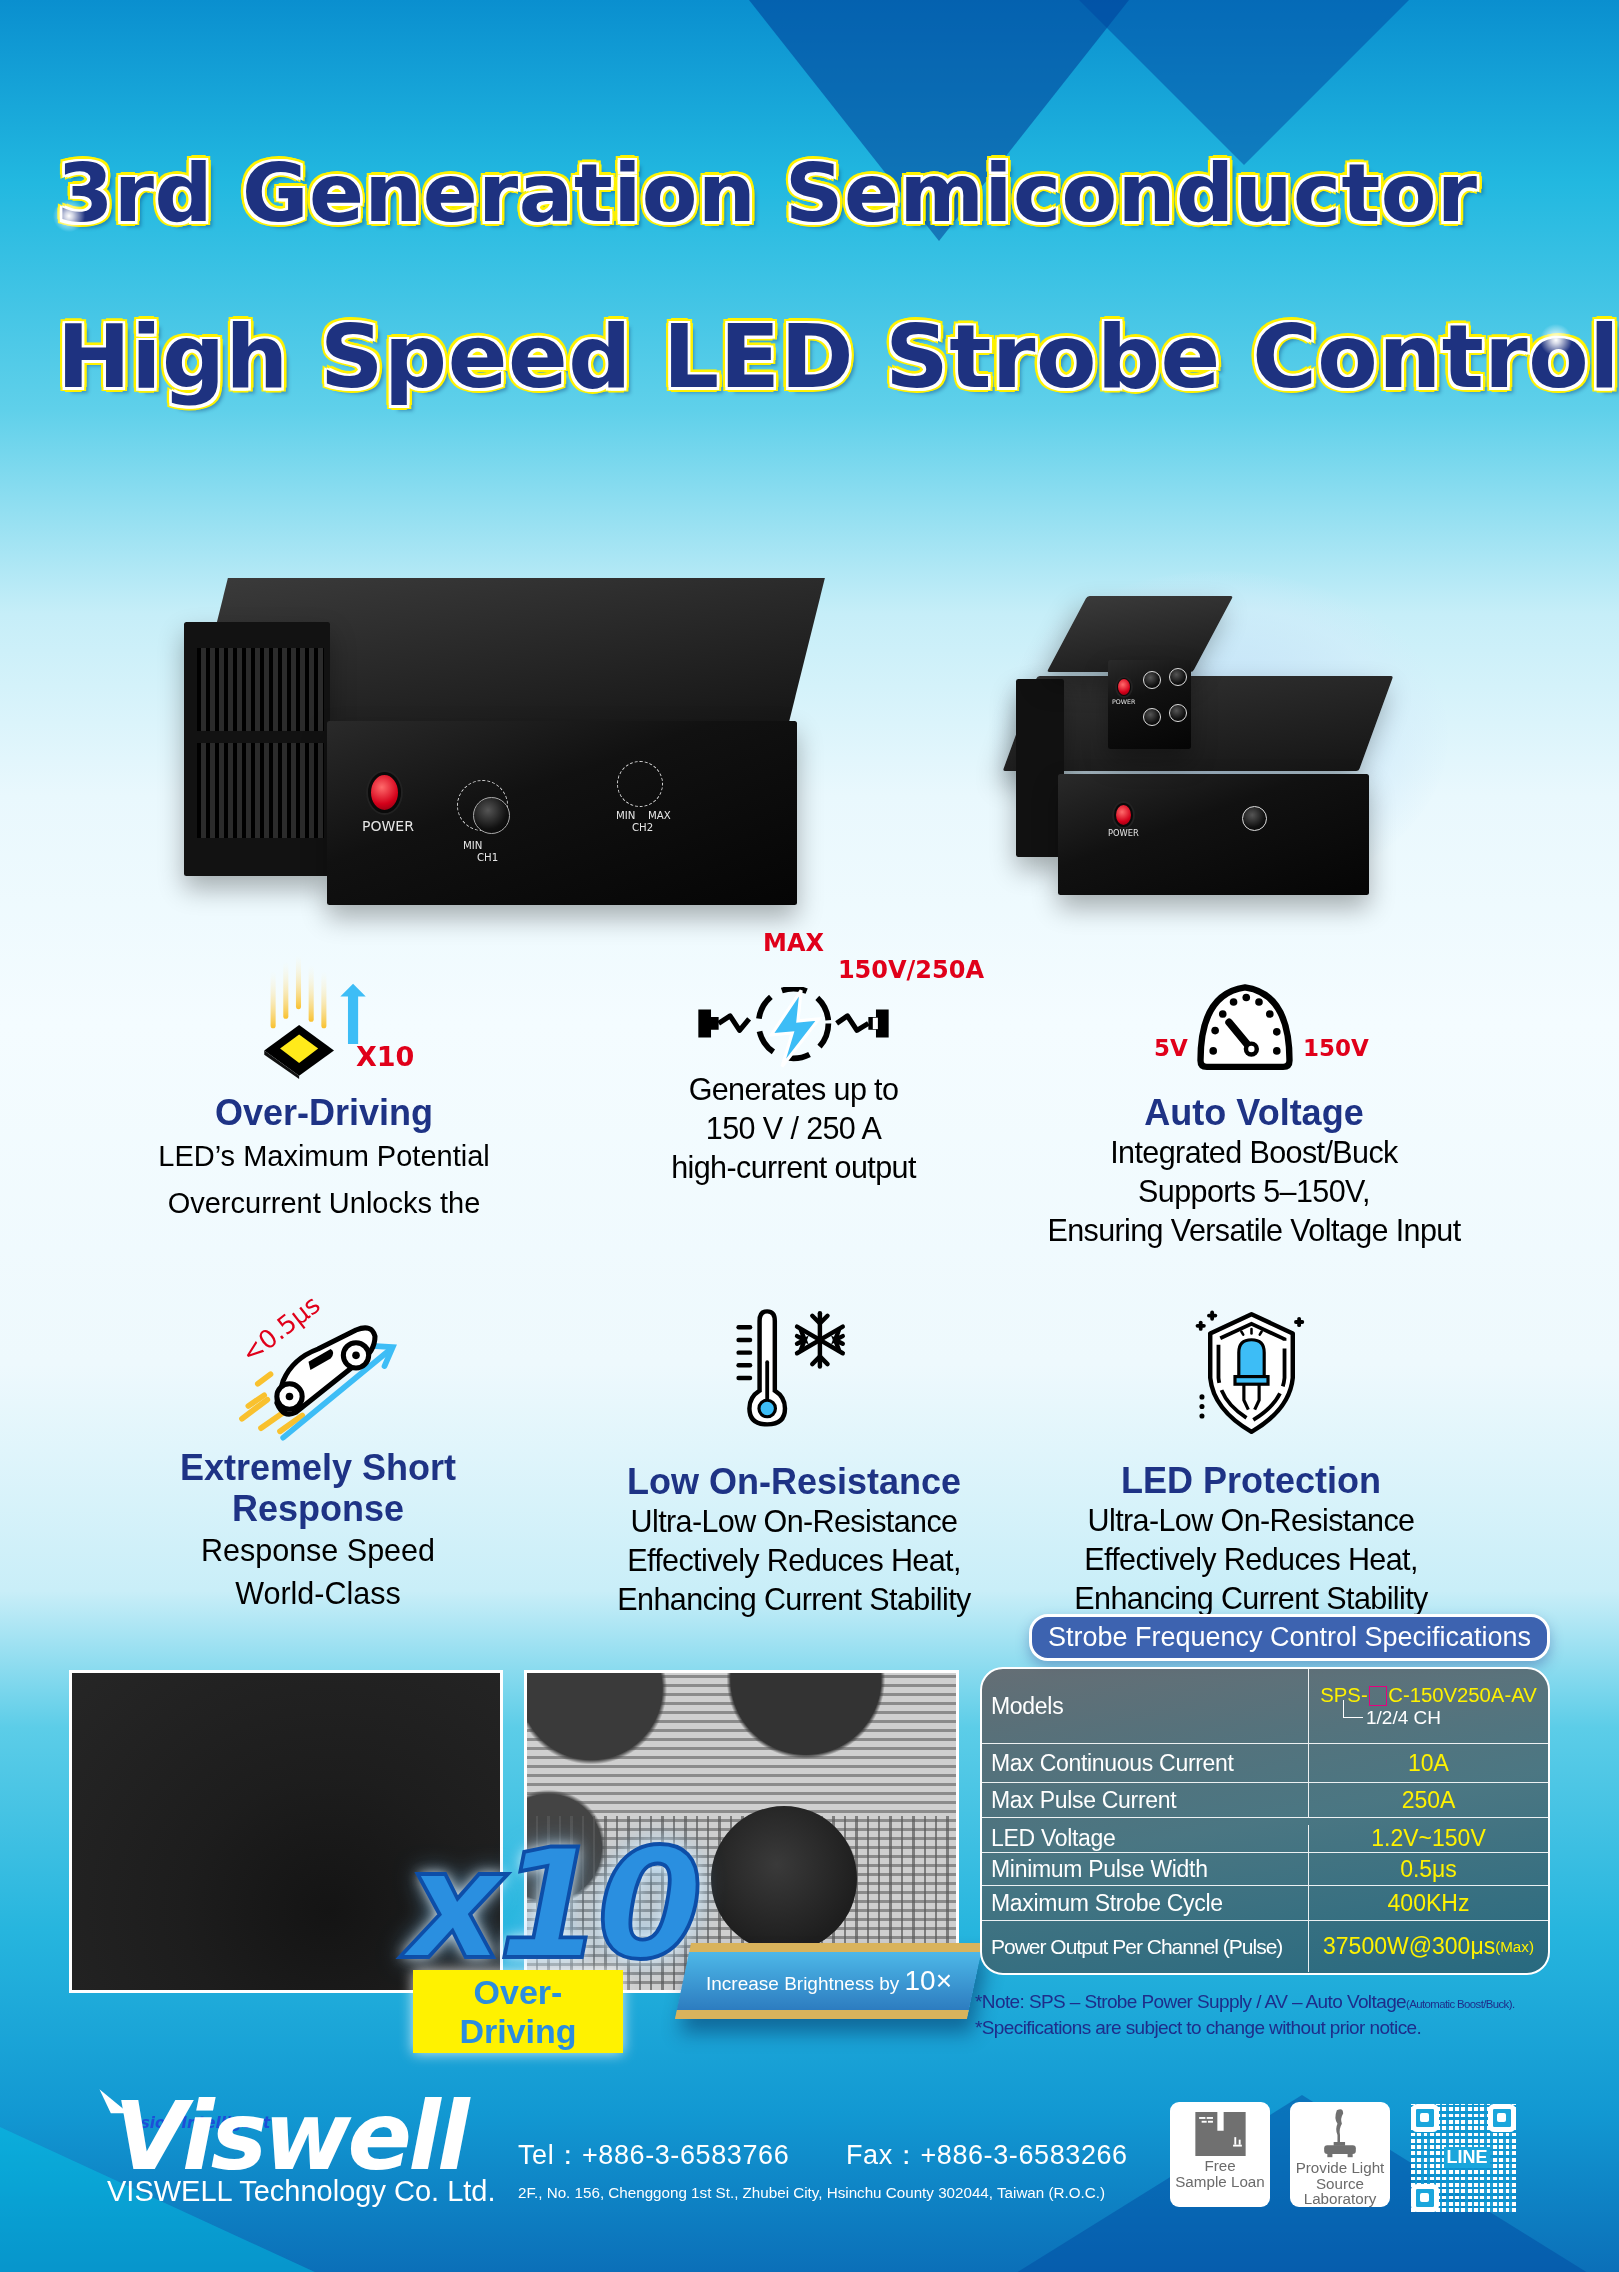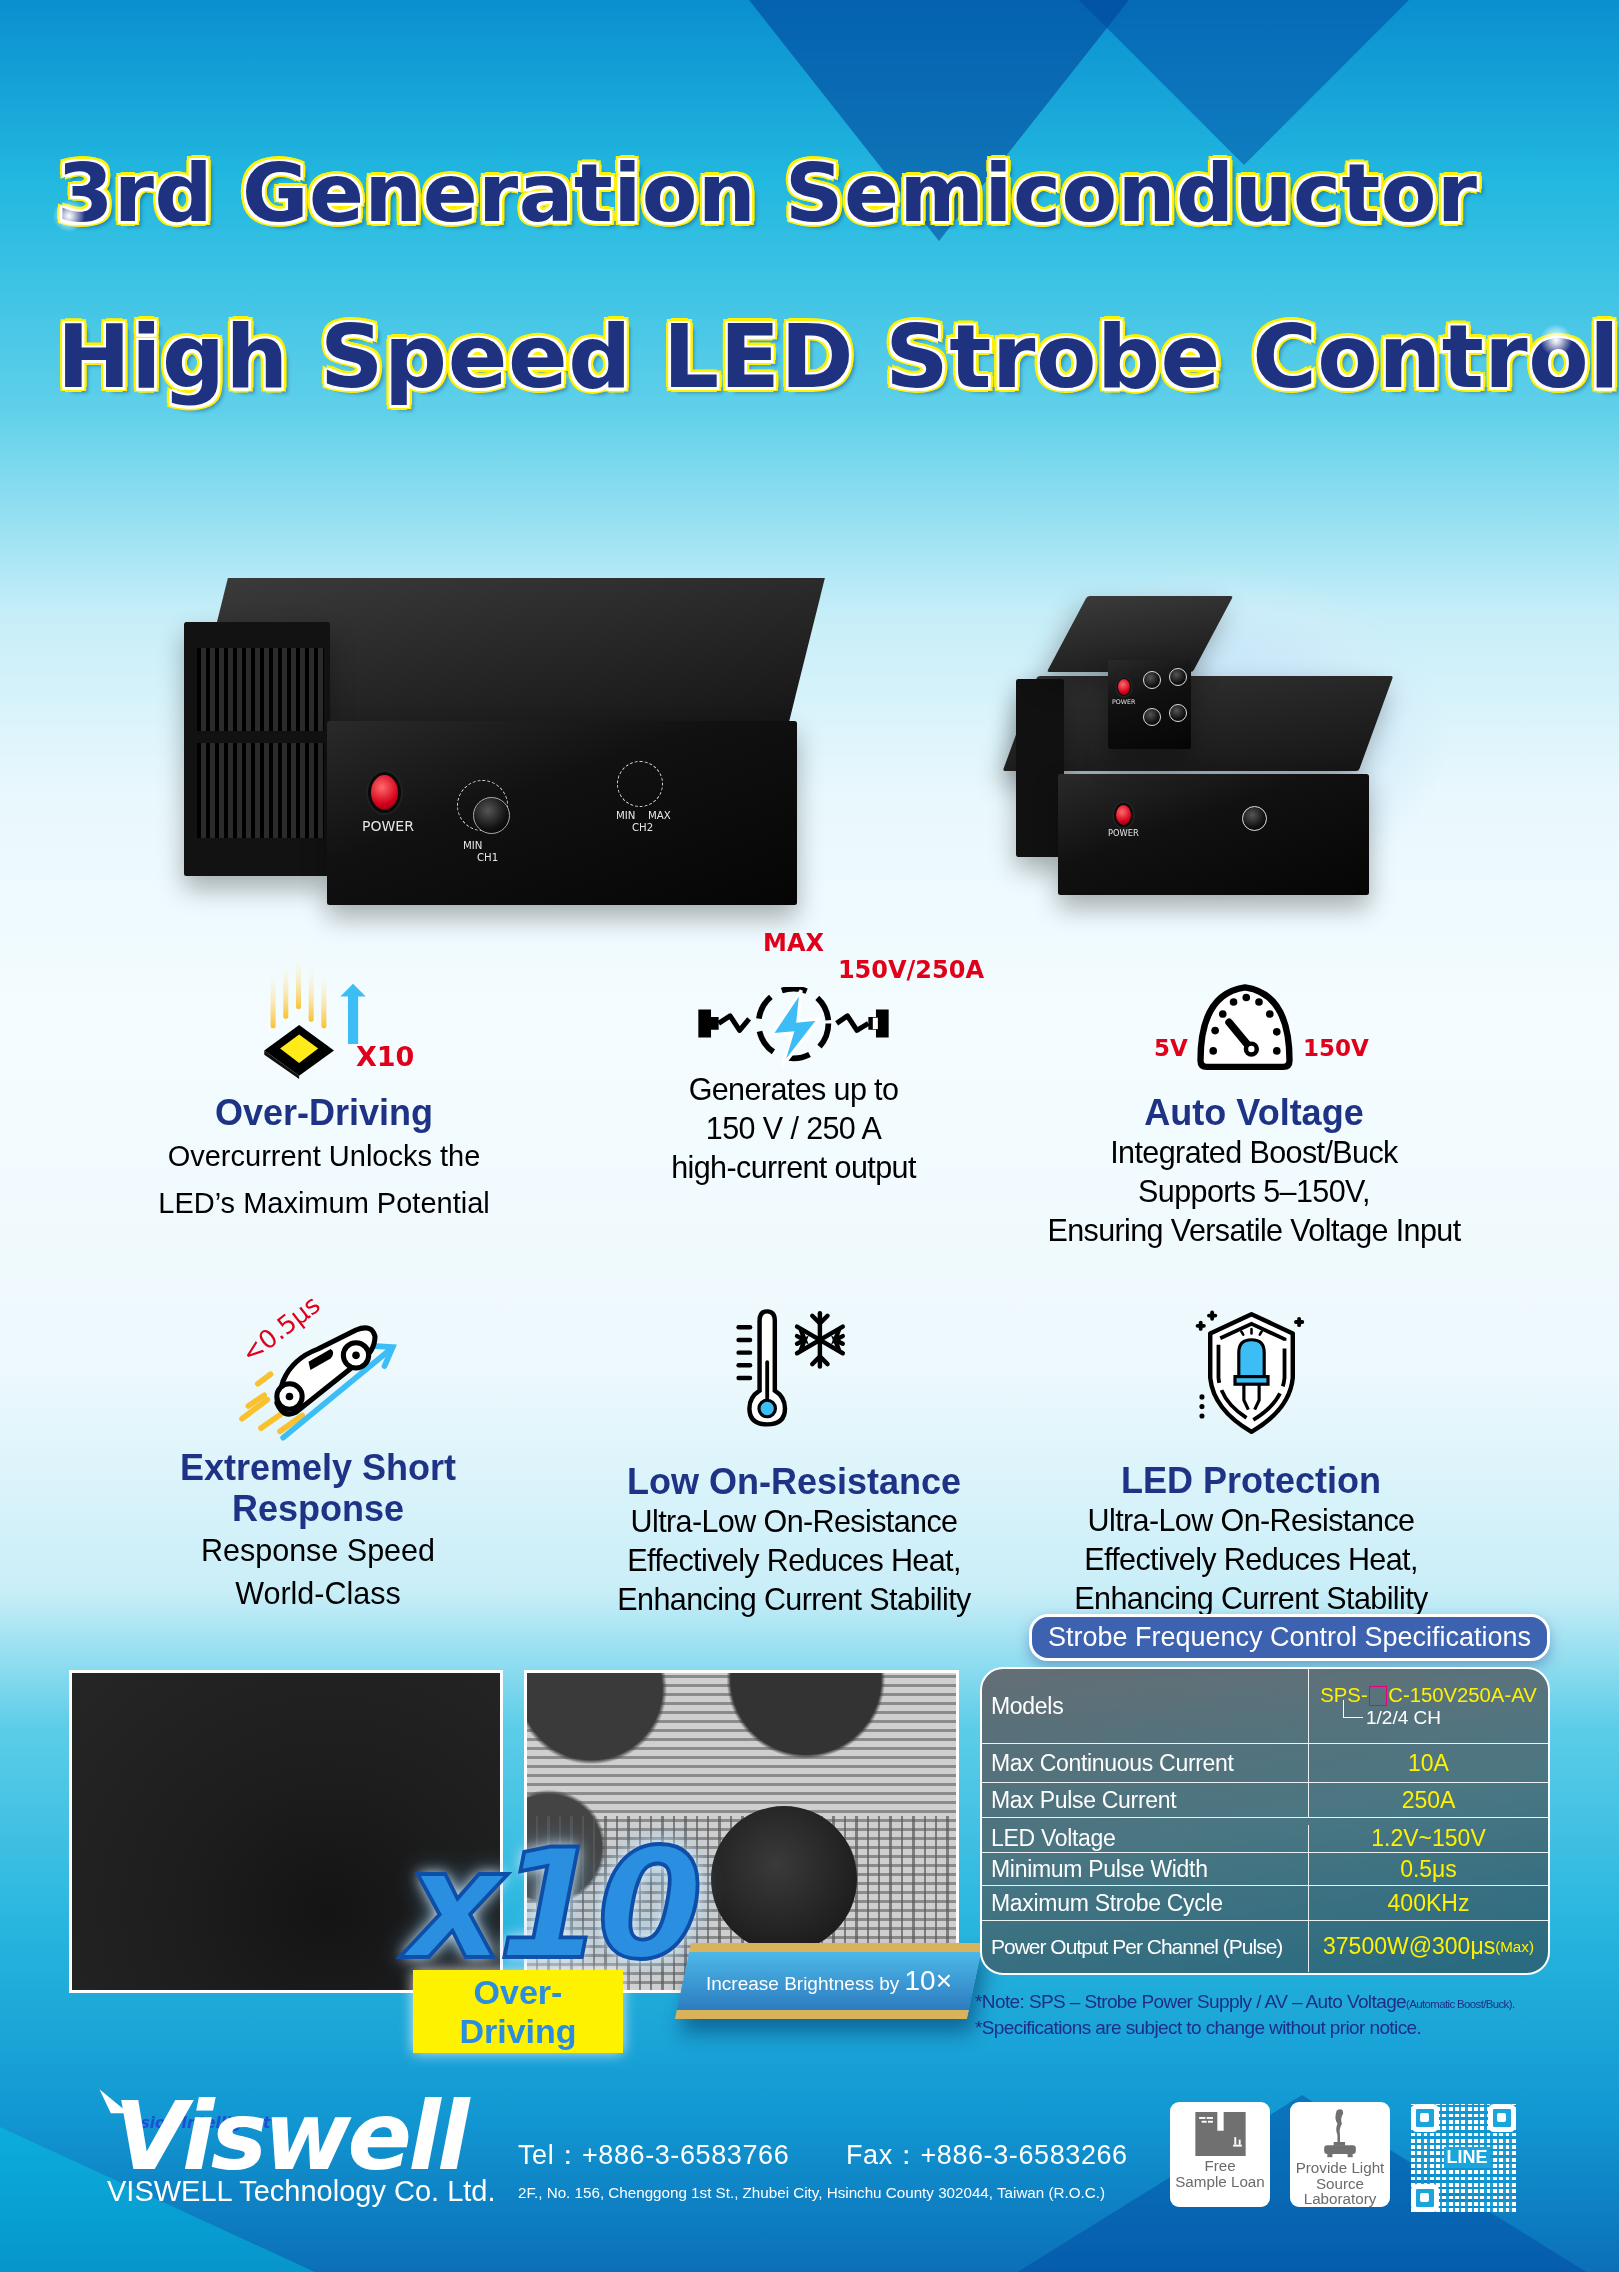--- a/index.html
+++ b/index.html
@@ -199,22 +199,22 @@
     <rect x="115" y="5" width="8" height="85" rx="4" fill="url(#rayg)"></rect>
     <rect x="135" y="20" width="8" height="90" rx="4" fill="url(#rayg)"></rect>
     <rect x="155" y="30" width="8" height="90" rx="4" fill="url(#rayg)"></rect>
     <polygon points="120,115 175,155 120,195 65,155" fill="#000"></polygon>
     <polygon points="65,155 120,195 120,200 65,162" fill="#111"></polygon>
     <polygon points="120,130 150,152 120,175 90,152" fill="#ffea1a"></polygon>
     <path d="M205 50 L225 70 L213 70 L213 145 L197 145 L197 70 L185 70 Z" fill="#3dbdf6"></path>
   </svg>
   <div class="red abs" style="left:254px;top:89px;font-size:27px;">X10</div>
   <div class="feat-title" style="margin-top:12.7px;">Over-Driving</div>
+  <div class="feat-desc" style="letter-spacing:0;font-size:29px;line-height:47px;">LED’s Maximum Potential</div>
   <div class="feat-desc" style="letter-spacing:0;font-size:29px;line-height:47px;">Overcurrent Unlocks the</div>
-  <div class="feat-desc" style="letter-spacing:0;font-size:29px;line-height:47px;">LED’s Maximum Potential</div>
 </div>
 
 <div class="feature" style="left:603px;top:930px;width:381px;">
   <div class="red" style="font-size:24px;line-height:27px;">MAX</div>
   <div class="red" style="font-size:24px;line-height:27px;text-align:right;">150V/250A</div>
   <svg width="203" height="83" viewBox="0 0 320 130" style="display:block;margin:2.5px auto 0;">
     <path d="M10 35 h20 v12 h12 v20 h-12 v12 h-20 Z" fill="#000"></path>
     <polyline points="42,57 60,45 75,68 90,50" fill="none" stroke="#000" stroke-width="8" stroke-linejoin="round"></polyline>
     <polyline points="228,57 245,45 260,68 278,57" fill="none" stroke="#000" stroke-width="8" stroke-linejoin="round"></polyline>
     <path d="M310 35 h-20 v12 h-12 v20 h12 v12 h20 Z" fill="#000"></path>

